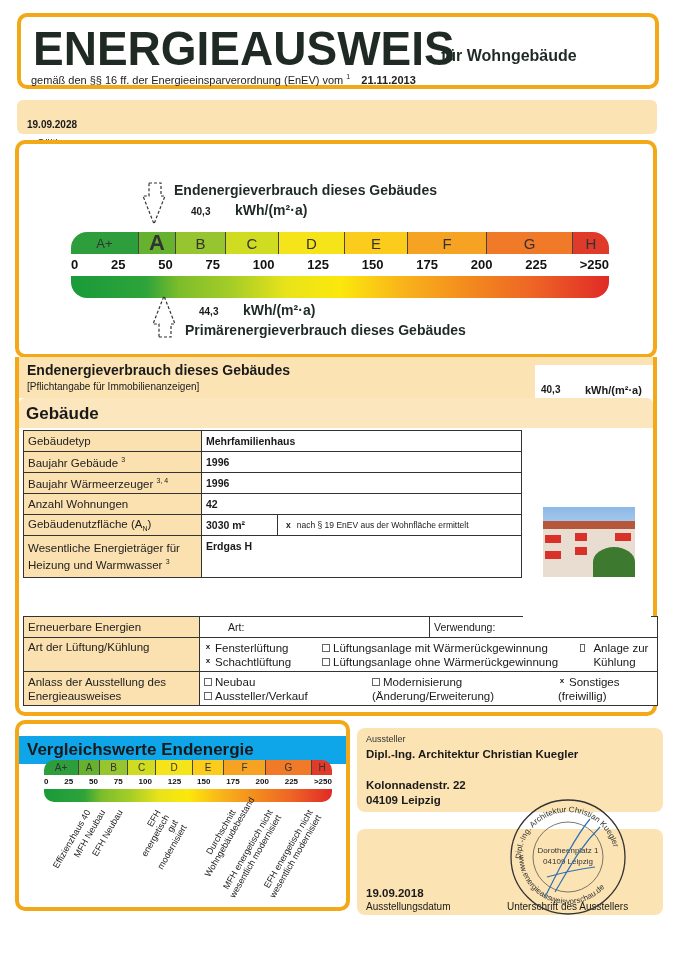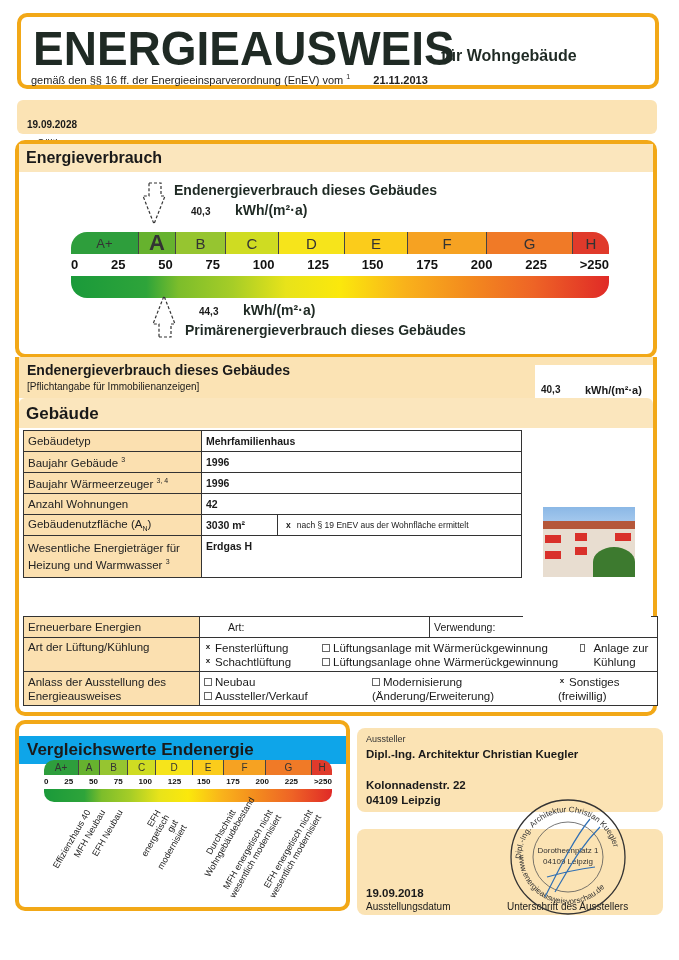--- a/index.html
+++ b/index.html
@@ -5,21 +5,21 @@
   * { box-sizing: border-box; margin: 0; padding: 0; }
   body { width: 679px; height: 960px; background: #fff; font-family: "Liberation Sans", sans-serif; color: #1a1a1a; position: relative; overflow: hidden; }
   .abs { position: absolute; }
   .orange-frame { border: 4px solid #f2a817; border-radius: 10px; }
 
   
   #hdr { left: 17px; top: 13px; width: 642px; height: 76px; background: #fff; }
   #hdr .big { position: absolute; left: 12px; top: 4px; font-size: 46px; font-weight: bold; letter-spacing: 0px; color: #1f2a24; transform: scaleY(1.05); }
   #hdr .sub { position: absolute; left: 420px; top: 30px; font-size: 16px; font-weight: bold; color: #1f2a24; }
   #hdr .line2 { position: absolute; left: 10px; top: 56px; font-size: 11px; color: #222; }
-  #hdr .line2 b { margin-left: 20px; font-size: 11px; }
+  #hdr .line2 b { margin-left: 8px; font-size: 11px; }
   #hdr .line2 sup { font-size: 7px; }
 
   #valid { left: 17px; top: 100px; width: 640px; height: 34px; border-radius: 6px; background: #fbe3b4; }
   #valid span { position: absolute; left: 10px; top: 19px; font-size: 10px; }
   #valid b { font-size: 10px; }
 
   
   #ev { left: 15px; top: 140px; width: 642px; height: 218px; background: #fff; }
   #ev .head { position: absolute; left: 0; top: 0; width: 100%; height: 28px; background: #fbe6bd; }
   #ev .head span { position: absolute; left: 7px; top: 5px; font-size: 16px; font-weight: bold; }
@@ -84,23 +84,20 @@
     <sup>1</sup>
     <b>21.11.2013</b>
   </div>
 </div>
 
 <div id="valid" class="abs">
   <span><span>Gültig bis:</span> <b>19.09.2028</b></span>
 </div>
 
 <div id="ev" class="abs orange-frame">
-  <div class="head">
-      <span>Energieverbrauch</span>
-    </div>
 
   <svg class="arrow-dn" style="left:122px;top:38px;" viewBox="0 0 26 44">
     <path d="M8 1 H20 V14 H24 L13 42 L2 14 H8 Z" fill="none" stroke="#333" stroke-dasharray="3,2" stroke-width="1.2"></path>
   </svg>
   <div class="lbl-strong" style="left:155px;top:38px;">Endenergieverbrauch dieses Gebäudes</div>
   <div class="val-small" style="left:172px;top:62px;">40,3</div>
   <div class="unit" style="left:216px;top:58px;">kWh/(m²·a)</div>
 
   <div class="scale" style="left:52px;top:88px;width:538px;height:64px;">
     <div class="bar-top" style="width:538px;">

